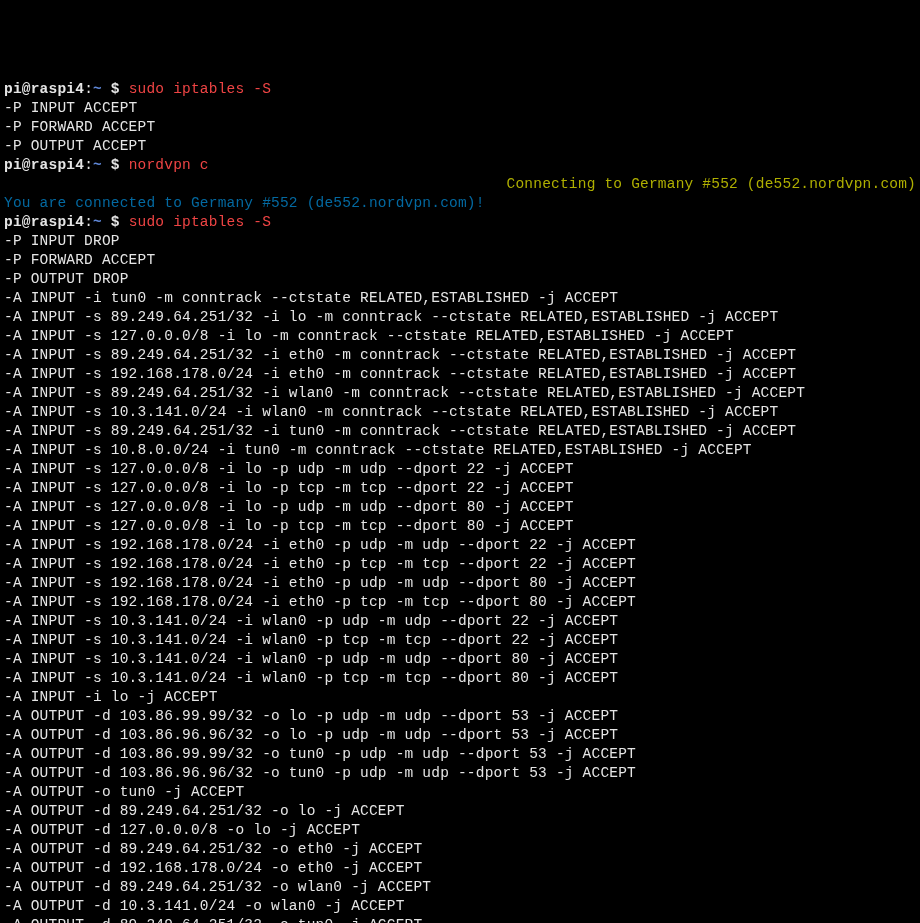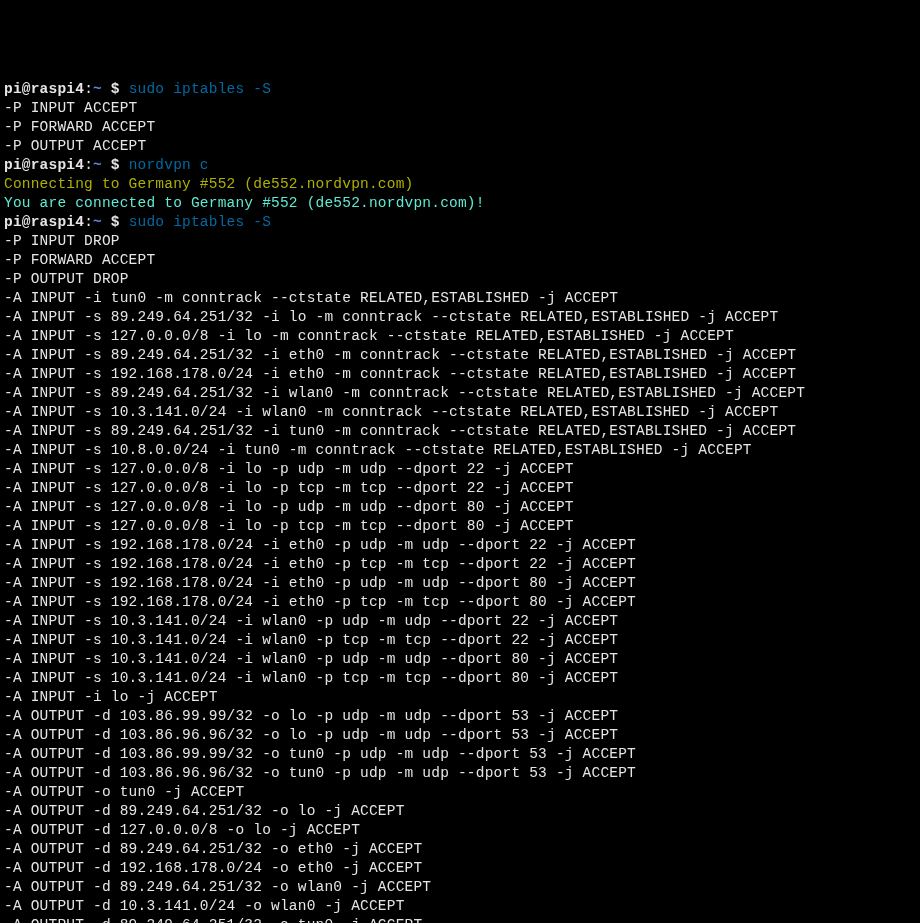--- a/index.html
+++ b/index.html
@@ -14,24 +14,24 @@
       line-height: 19px;
       color: #e5e5e5;
       padding: 4px;
       width: 920px;
       white-space: pre;
       letter-spacing: 0.2px;
     }
     .user { color: #e5e5e5; font-weight: bold; }
     .tilde { color: #5f87d7; font-weight: bold; }
     .dollar { color: #e5e5e5; font-weight: bold; }
-    .cmd { color: #0369a1; font-weight: normal; }
+    .cmd { color: #ef4444; font-weight: normal; }
     .output { color: #e5e5e5; }
-    .yellow { color: #afaf00; }
-    .green { color: #5eead4; }
+    .yellow { color: #afaf00; text-align: right; }
+    .green { color: #0369a1; }
     .line { display: block; }
   </style>
 </head>
 <body>
 
 
 
 <div id="terminal"><span class="line"><span class="user">pi@raspi4</span><span class="output">:</span><span class="tilde">~</span><span class="dollar"> $ </span><span class="cmd">sudo iptables -S</span></span><span class="line output">-P INPUT ACCEPT</span><span class="line output">-P FORWARD ACCEPT</span><span class="line output">-P OUTPUT ACCEPT</span><span class="line"><span class="user">pi@raspi4</span><span class="output">:</span><span class="tilde">~</span><span class="dollar"> $ </span><span class="cmd">nordvpn c</span></span><span class="line yellow">Connecting to Germany #552 (de552.nordvpn.com)</span><span class="line green">You are connected to Germany #552 (de552.nordvpn.com)!</span><span class="line"><span class="user">pi@raspi4</span><span class="output">:</span><span class="tilde">~</span><span class="dollar"> $ </span><span class="cmd">sudo iptables -S</span></span><span class="line output">-P INPUT DROP</span><span class="line output">-P FORWARD ACCEPT</span><span class="line output">-P OUTPUT DROP</span><span class="line output">-A INPUT -i tun0 -m conntrack --ctstate RELATED,ESTABLISHED -j ACCEPT</span><span class="line output">-A INPUT -s 89.249.64.251/32 -i lo -m conntrack --ctstate RELATED,ESTABLISHED -j ACCEPT</span><span class="line output">-A INPUT -s 127.0.0.0/8 -i lo -m conntrack --ctstate RELATED,ESTABLISHED -j ACCEPT</span><span class="line output">-A INPUT -s 89.249.64.251/32 -i eth0 -m conntrack --ctstate RELATED,ESTABLISHED -j ACCEPT</span><span class="line output">-A INPUT -s 192.168.178.0/24 -i eth0 -m conntrack --ctstate RELATED,ESTABLISHED -j ACCEPT</span><span class="line output">-A INPUT -s 89.249.64.251/32 -i wlan0 -m conntrack --ctstate RELATED,ESTABLISHED -j ACCEPT</span><span class="line output">-A INPUT -s 10.3.141.0/24 -i wlan0 -m conntrack --ctstate RELATED,ESTABLISHED -j ACCEPT</span><span class="line output">-A INPUT -s 89.249.64.251/32 -i tun0 -m conntrack --ctstate RELATED,ESTABLISHED -j ACCEPT</span><span class="line output">-A INPUT -s 10.8.0.0/24 -i tun0 -m conntrack --ctstate RELATED,ESTABLISHED -j ACCEPT</span><span class="line output">-A INPUT -s 127.0.0.0/8 -i lo -p udp -m udp --dport 22 -j ACCEPT</span><span class="line output">-A INPUT -s 127.0.0.0/8 -i lo -p tcp -m tcp --dport 22 -j ACCEPT</span><span class="line output">-A INPUT -s 127.0.0.0/8 -i lo -p udp -m udp --dport 80 -j ACCEPT</span><span class="line output">-A INPUT -s 127.0.0.0/8 -i lo -p tcp -m tcp --dport 80 -j ACCEPT</span><span class="line output">-A INPUT -s 192.168.178.0/24 -i eth0 -p udp -m udp --dport 22 -j ACCEPT</span><span class="line output">-A INPUT -s 192.168.178.0/24 -i eth0 -p tcp -m tcp --dport 22 -j ACCEPT</span><span class="line output">-A INPUT -s 192.168.178.0/24 -i eth0 -p udp -m udp --dport 80 -j ACCEPT</span><span class="line output">-A INPUT -s 192.168.178.0/24 -i eth0 -p tcp -m tcp --dport 80 -j ACCEPT</span><span class="line output">-A INPUT -s 10.3.141.0/24 -i wlan0 -p udp -m udp --dport 22 -j ACCEPT</span><span class="line output">-A INPUT -s 10.3.141.0/24 -i wlan0 -p tcp -m tcp --dport 22 -j ACCEPT</span><span class="line output">-A INPUT -s 10.3.141.0/24 -i wlan0 -p udp -m udp --dport 80 -j ACCEPT</span><span class="line output">-A INPUT -s 10.3.141.0/24 -i wlan0 -p tcp -m tcp --dport 80 -j ACCEPT</span><span class="line output">-A INPUT -i lo -j ACCEPT</span><span class="line output">-A OUTPUT -d 103.86.99.99/32 -o lo -p udp -m udp --dport 53 -j ACCEPT</span><span class="line output">-A OUTPUT -d 103.86.96.96/32 -o lo -p udp -m udp --dport 53 -j ACCEPT</span><span class="line output">-A OUTPUT -d 103.86.99.99/32 -o tun0 -p udp -m udp --dport 53 -j ACCEPT</span><span class="line output">-A OUTPUT -d 103.86.96.96/32 -o tun0 -p udp -m udp --dport 53 -j ACCEPT</span><span class="line output">-A OUTPUT -o tun0 -j ACCEPT</span><span class="line output">-A OUTPUT -d 89.249.64.251/32 -o lo -j ACCEPT</span><span class="line output">-A OUTPUT -d 127.0.0.0/8 -o lo -j ACCEPT</span><span class="line output">-A OUTPUT -d 89.249.64.251/32 -o eth0 -j ACCEPT</span><span class="line output">-A OUTPUT -d 192.168.178.0/24 -o eth0 -j ACCEPT</span><span class="line output">-A OUTPUT -d 89.249.64.251/32 -o wlan0 -j ACCEPT</span><span class="line output">-A OUTPUT -d 10.3.141.0/24 -o wlan0 -j ACCEPT</span><span class="line output">-A OUTPUT -d 89.249.64.251/32 -o tun0 -j ACCEPT</span></div>
 
 

